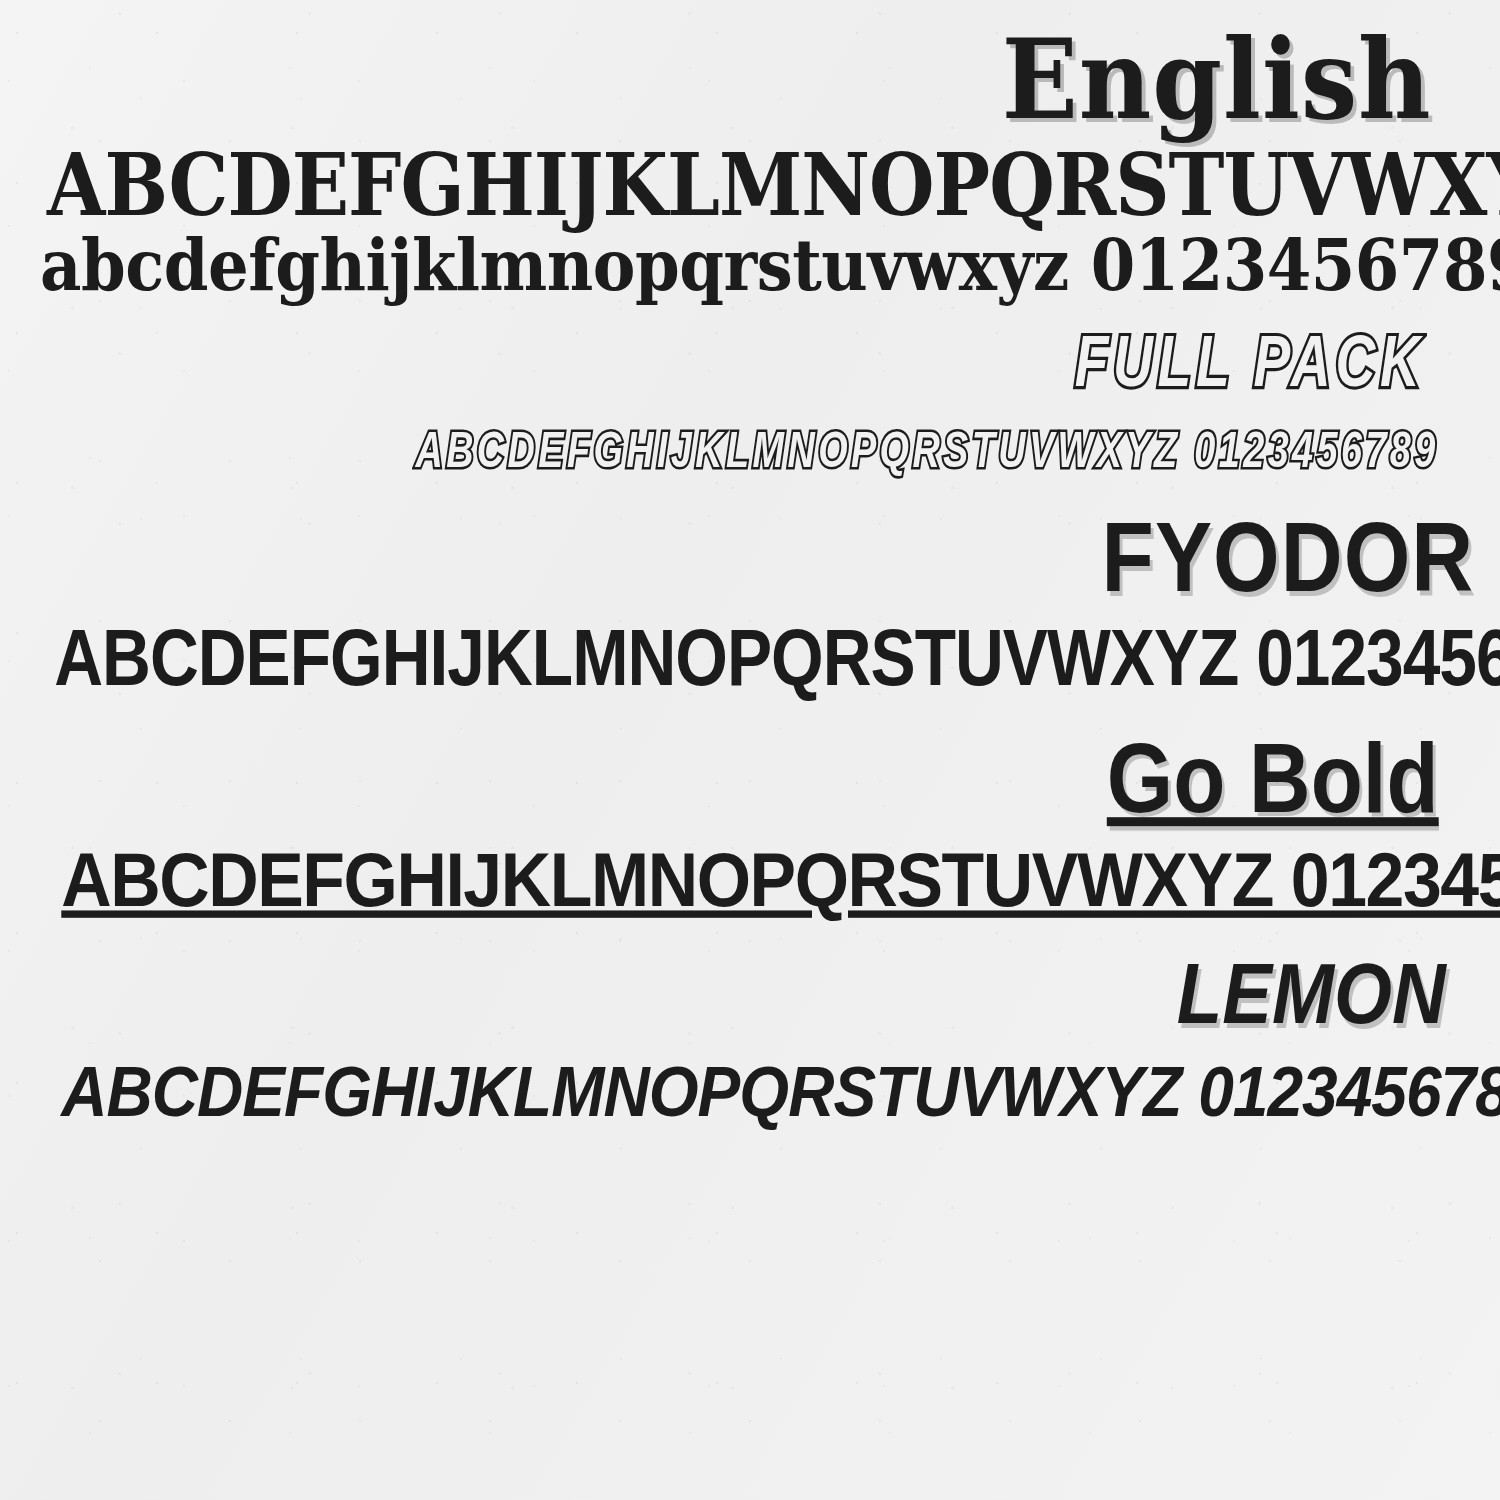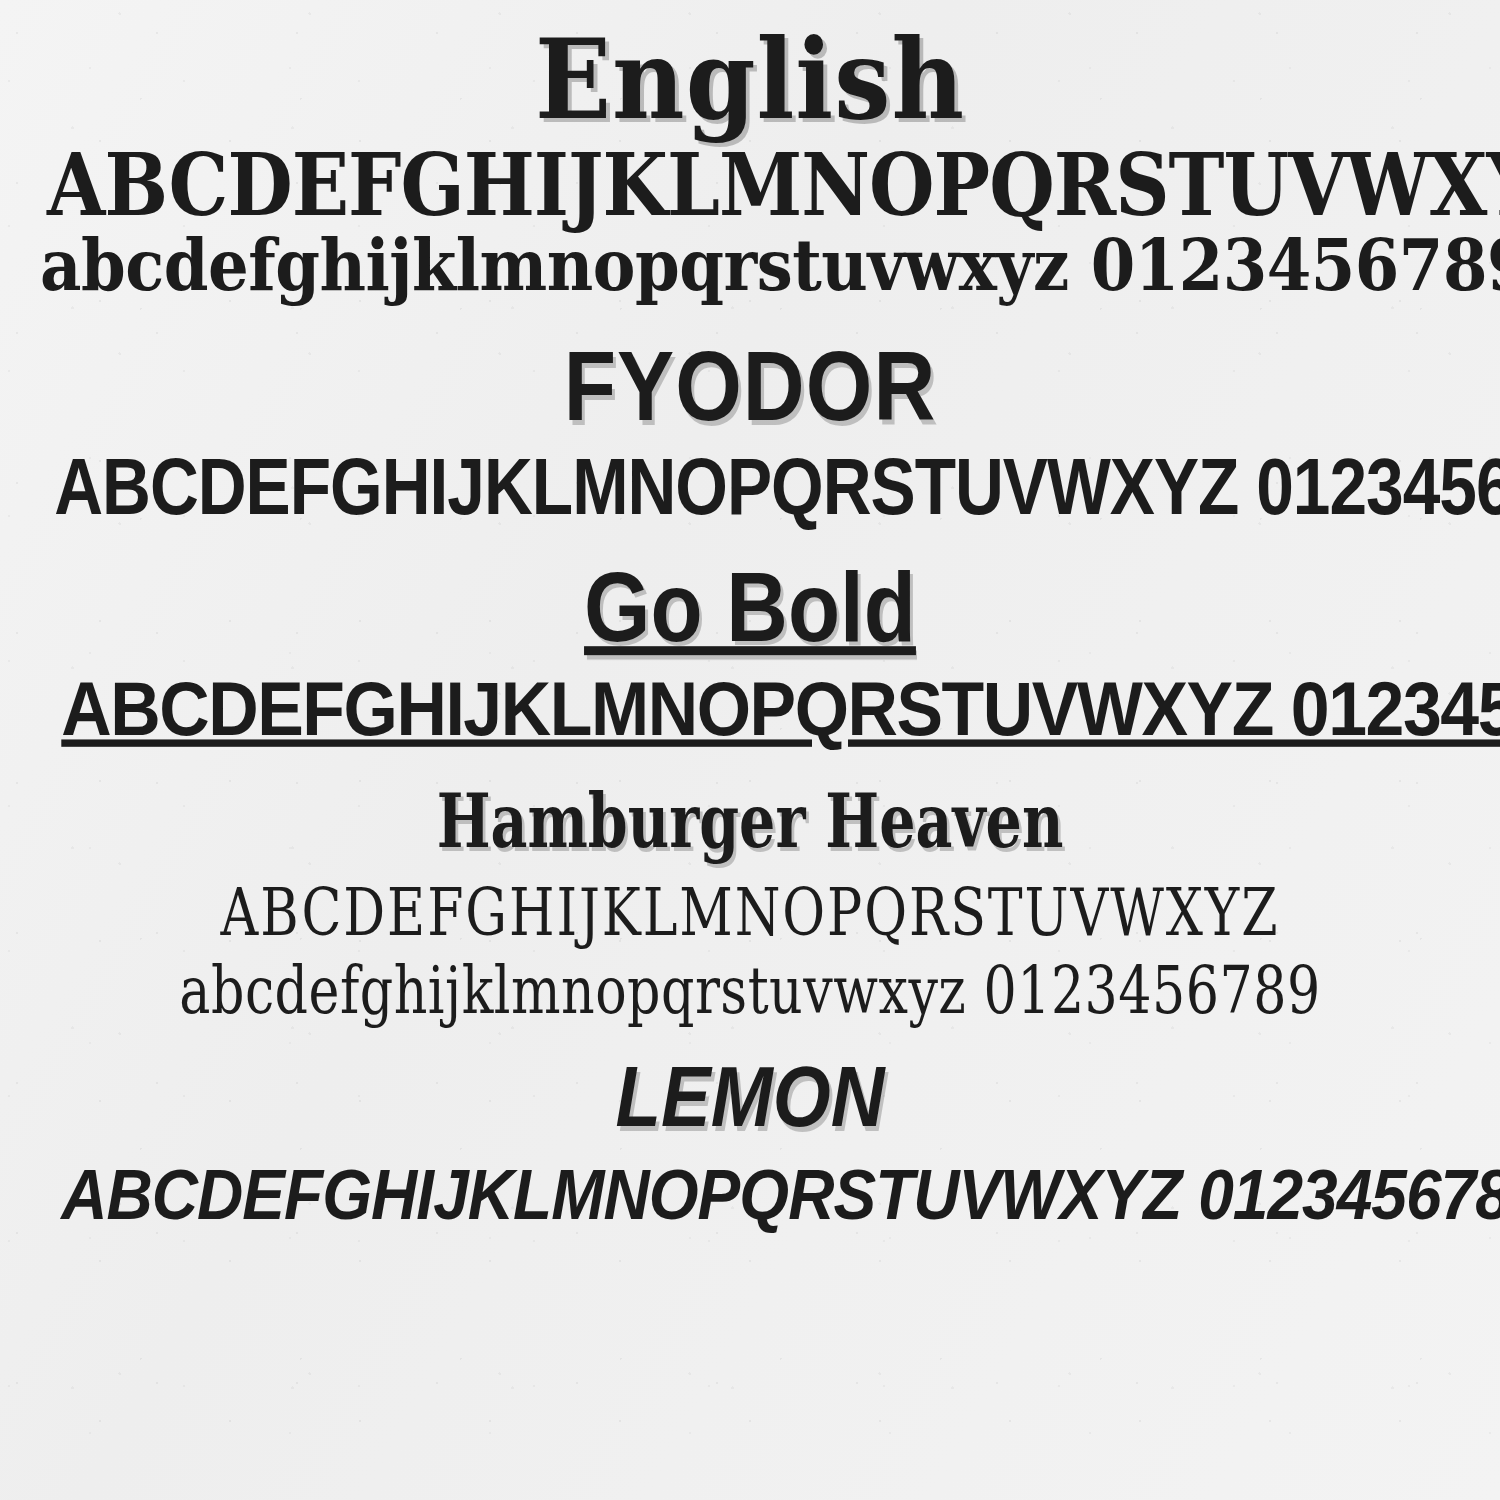--- a/index.html
+++ b/index.html
@@ -36,21 +36,21 @@
     width: 1500px;
     height: 1500px;
     box-sizing: border-box;
     padding: 28px 40px 10px 40px;
     display: flex;
     flex-direction: column;
     align-items: center;
   }
   .specimen {
     width: 100%;
-    text-align: center;
+    text-align: right;
     color: #1c1c1c;
   }
   .name-line {
     line-height: 1;
     white-space: nowrap;
   }
   .glyph-line {
     line-height: 1;
     white-space: nowrap;
   }
@@ -197,35 +197,34 @@
 <div class="paper-texture"></div>
 
 <div class="sheet">
 
   <div class="specimen s-english">
     <div class="name-line">English</div>
     <div class="glyph-line upper">ABCDEFGHIJKLMNOPQRSTUVWXYZ</div>
     <div class="glyph-line lower">abcdefghijklmnopqrstuvwxyz 0123456789</div>
   </div>
 
+  <div class="specimen s-fullpack">
+    <div class="name-line">FULL PACK</div>
+    <div class="glyph-line upper">ABCDEFGHIJKLMNOPQRSTUVWXYZ 0123456789</div>
+  </div>
 
   <div class="specimen s-fyodor">
     <div class="name-line">FYODOR</div>
     <div class="glyph-line upper">ABCDEFGHIJKLMNOPQRSTUVWXYZ 0123456789</div>
   </div>
 
   <div class="specimen s-gobold">
     <div class="name-line">Go Bold</div>
     <div class="glyph-line upper">ABCDEFGHIJKLMNOPQRSTUVWXYZ 0123456789</div>
   </div>
 
-  <div class="specimen s-hamburger">
-    <div class="name-line">Hamburger Heaven</div>
-    <div class="glyph-line upper">ABCDEFGHIJKLMNOPQRSTUVWXYZ</div>
-    <div class="glyph-line lower">abcdefghijklmnopqrstuvwxyz 0123456789</div>
-  </div>
 
   <div class="specimen s-lemon">
     <div class="name-line">LEMON</div>
     <div class="glyph-line upper">ABCDEFGHIJKLMNOPQRSTUVWXYZ 0123456789</div>
   </div>
 
 </div>
 
 </body></html>

